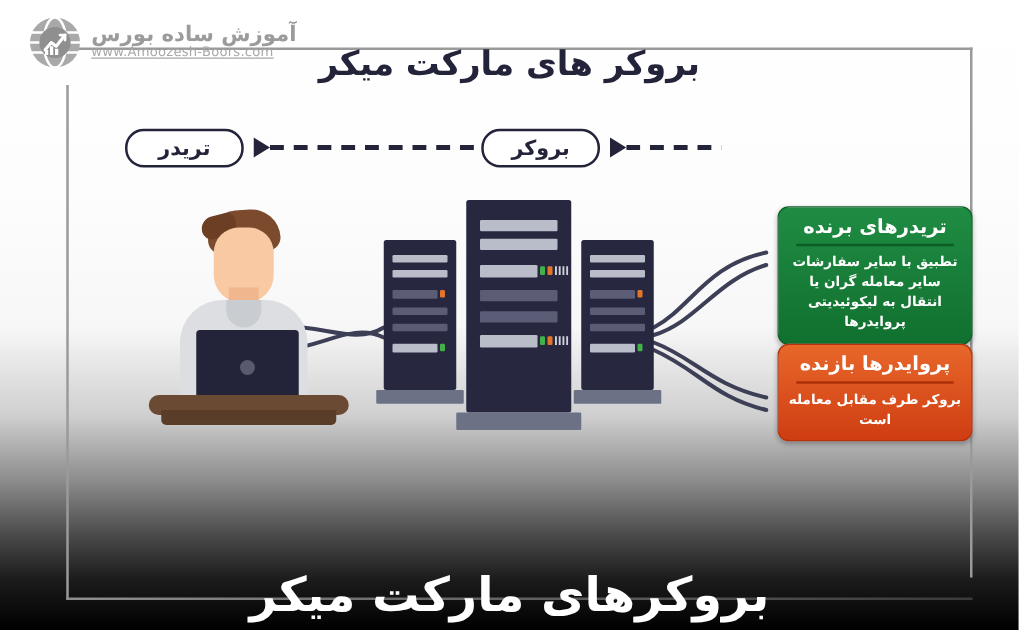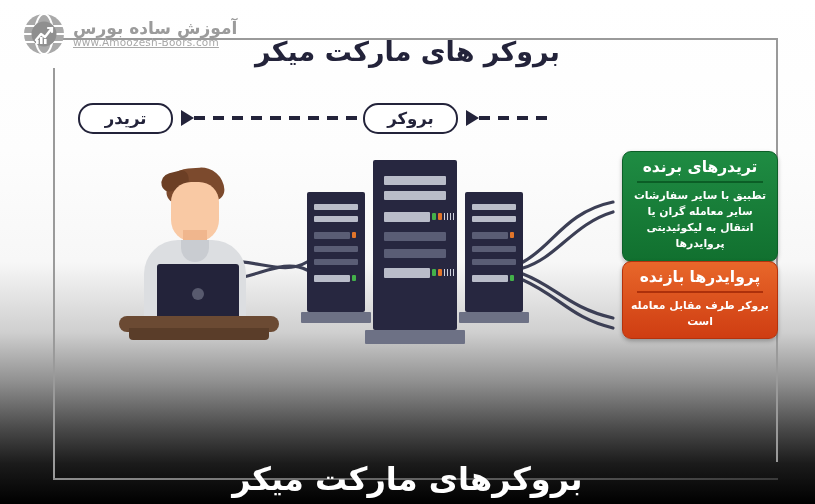--- a/index.html
+++ b/index.html
@@ -38,21 +38,21 @@
 
   
   #headline {
     position:absolute; left:0; top:36px; width:815px;
     text-align:center; direction:rtl;
     font-size:27px; font-weight:bold; color:#23233a;
     letter-spacing:0px;
   }
 
   
-  #flow-row { position:absolute; left:78px; top:103px; width:670px; height:34px; }
+  #flow-row { position:absolute; left:100px; top:103px; width:670px; height:34px; }
   .flow-box {
     position:absolute; top:0; height:31px;
     border:2.4px solid #23233a; border-radius:15px; background:#ffffff;
     display:flex; align-items:center; justify-content:center;
     direction:rtl; font-size:16.5px; font-weight:bold; color:#23233a;
     padding:0 10px; white-space:nowrap;
   }
   #flow-box-trader { right:575px; width:95px; }
   #flow-box-broker { right:290px; width:95px; }
   #flow-box-desk   { right:0px;   width:190px; }
@@ -138,21 +138,21 @@
   #server-right-base { left:406px; top:162px; width:70px; height:11px; }
 
   
   #cables { position:absolute; left:0; top:0; width:725px; height:220px; pointer-events:none; }
 
   
   .card {
     position:absolute; right:37px; width:156px;
     border-radius:9px; padding:5px 8px 8px 8px;
     box-shadow:0 2px 4px rgba(0,0,0,.28);
-    direction:rtl; text-align:center; color:#ffffff;
+    direction:rtl; text-align:center; color:#ffffff;margin-top:14px;
   }
   .card-title { font-size:15.5px; font-weight:bold; line-height:1.35; white-space:nowrap; }
   .card-rule { height:2px; margin:3px 6px 5px 6px; }
   .card-body { font-size:10.8px; font-weight:bold; line-height:1.5; }
 
   #card-winning {
     top:151px;
     background:linear-gradient(to bottom,#1f8c43,#11702f);
     border:1.5px solid #0c5f27;
   }
@@ -161,21 +161,21 @@
     top:261px;
     background:linear-gradient(to bottom,#e8672a,#cf3d12);
     border:1.5px solid #b5320c;
   }
   #card-losing .card-rule { background:#ad300b; }
 
   
   #bottom-banner {
     position:absolute; left:0; bottom:6px; width:815px;
     text-align:center; direction:rtl;
-    font-size:32px; font-weight:bold; color:#ffffff;
+    font-size:38px; font-weight:bold; color:#ffffff;
     letter-spacing:0px; z-index:5;
   }
 </style>
 </head>
 <body>
 
 <div id="stage">
 
   <div class="frame-line" id="frame-top"></div>
   <div class="frame-line" id="frame-right"></div>

